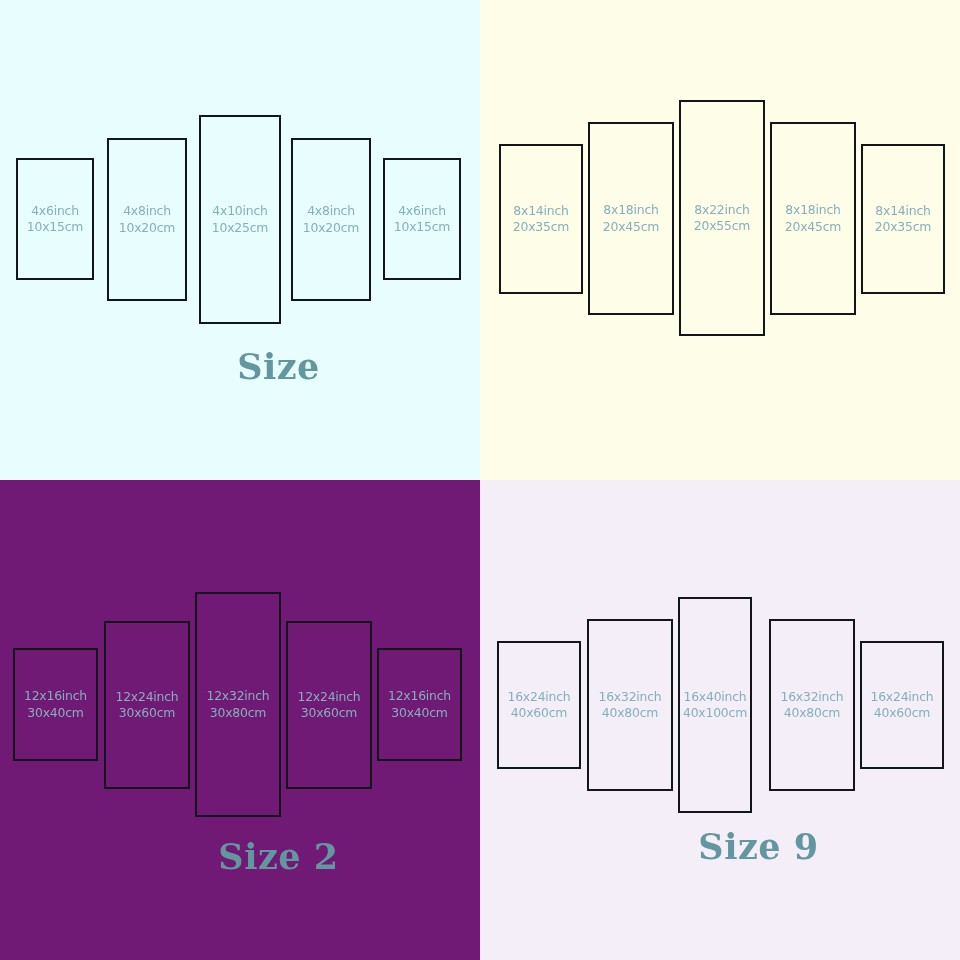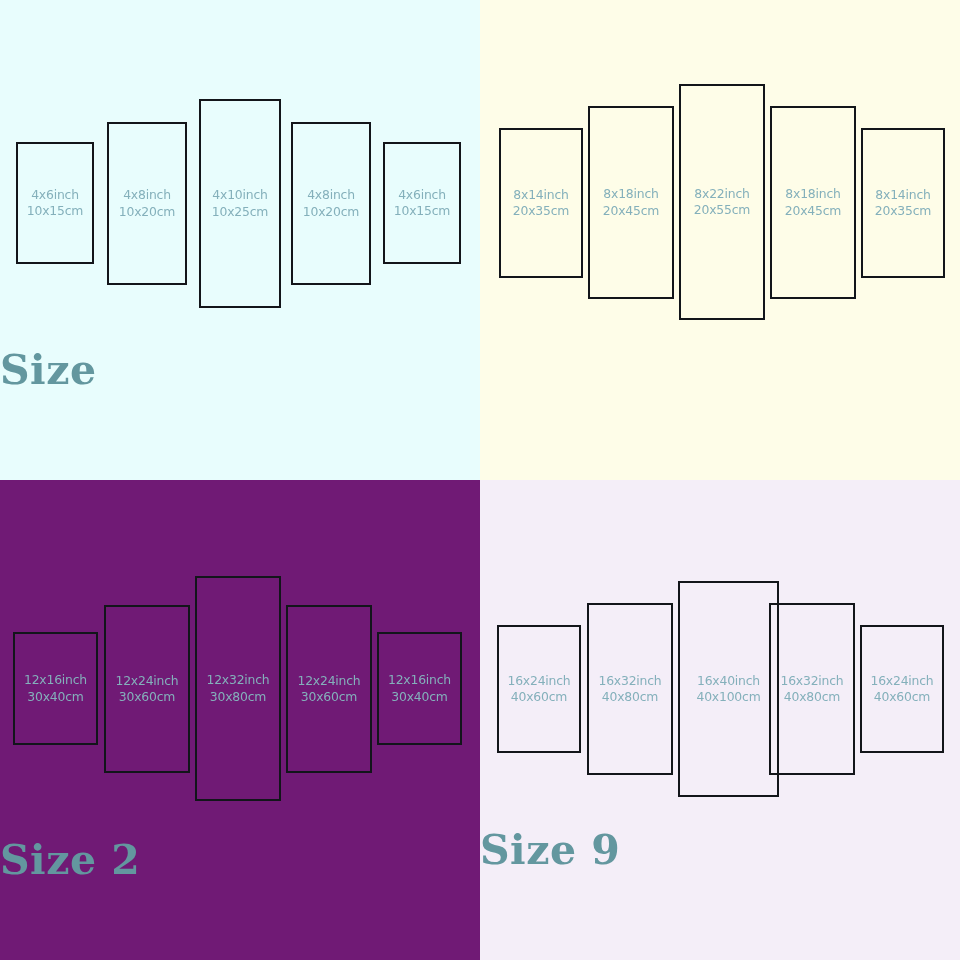--- a/index.html
+++ b/index.html
@@ -17,21 +17,21 @@
     grid-template-columns:480px 480px;
     grid-template-rows:480px 480px;
   }
   .quadrant{
     position:relative;
     width:480px;height:480px;
     overflow:hidden;
   }
   .panel-group{
     position:absolute;
-    left:0;top:0;
+    left:0;top:16px;
     width:480px;height:480px;
   }
   .panel{
     position:absolute;
     box-sizing:border-box;
     border:2.2px solid #12151a;
     background:transparent;
     display:flex;
     align-items:center;
     justify-content:center;
@@ -45,24 +45,24 @@
     letter-spacing:-0.2px;
     color:#84b0bb;
     white-space:nowrap;
     user-select:none;
   }
   .panel-label .line2{display:block;}
   .quad-title{
     position:absolute;
     left:0;
     width:557px;
-    text-align:left;
+    text-align:center;
     font-family:"DejaVu Serif", serif;
     font-weight:bold;
-    font-size:41px;
+    font-size:35px;
     letter-spacing:0.5px;
     color:#63979f;
     user-select:none;
   }
 </style>
 </head>
 <body>
 
 <div id="chart-grid">
     <div class="quadrant" style="background: rgb(232, 253, 253);">
@@ -125,21 +125,21 @@
       <div class="quad-title" style="top: 356px; color: rgb(99, 151, 159);">Size 2</div>
     </div>
     <div class="quadrant" style="background: rgb(244, 238, 248);">
       <div class="panel-group">
         <div class="panel" style="left: 17px; top: 145px; width: 84px; height: 128px; border-color: rgb(18, 21, 26);">
           <span class="panel-label" style="color: rgb(132, 176, 187);"><span class="line1">16x24inch</span><span class="line2">40x60cm</span></span>
         </div>
         <div class="panel" style="left: 107px; top: 123px; width: 86px; height: 172px; border-color: rgb(18, 21, 26);">
           <span class="panel-label" style="color: rgb(132, 176, 187);"><span class="line1">16x32inch</span><span class="line2">40x80cm</span></span>
         </div>
-        <div class="panel" style="left: 198px; top: 101px; width: 101px; height: 216px; border-color: rgb(18, 21, 26);">
+        <div class="panel" style="left: 198px; top: 101px; width: 74px; height: 216px; border-color: rgb(18, 21, 26);">
           <span class="panel-label" style="color: rgb(132, 176, 187);"><span class="line1">16x40inch</span><span class="line2">40x100cm</span></span>
         </div>
         <div class="panel" style="left: 289px; top: 123px; width: 86px; height: 172px; border-color: rgb(18, 21, 26);">
           <span class="panel-label" style="color: rgb(132, 176, 187);"><span class="line1">16x32inch</span><span class="line2">40x80cm</span></span>
         </div>
         <div class="panel" style="left: 380px; top: 145px; width: 84px; height: 128px; border-color: rgb(18, 21, 26);">
           <span class="panel-label" style="color: rgb(132, 176, 187);"><span class="line1">16x24inch</span><span class="line2">40x60cm</span></span>
         </div>
       </div>
       <div class="quad-title" style="top: 346px; color: rgb(99, 151, 159);">Size 9</div>

